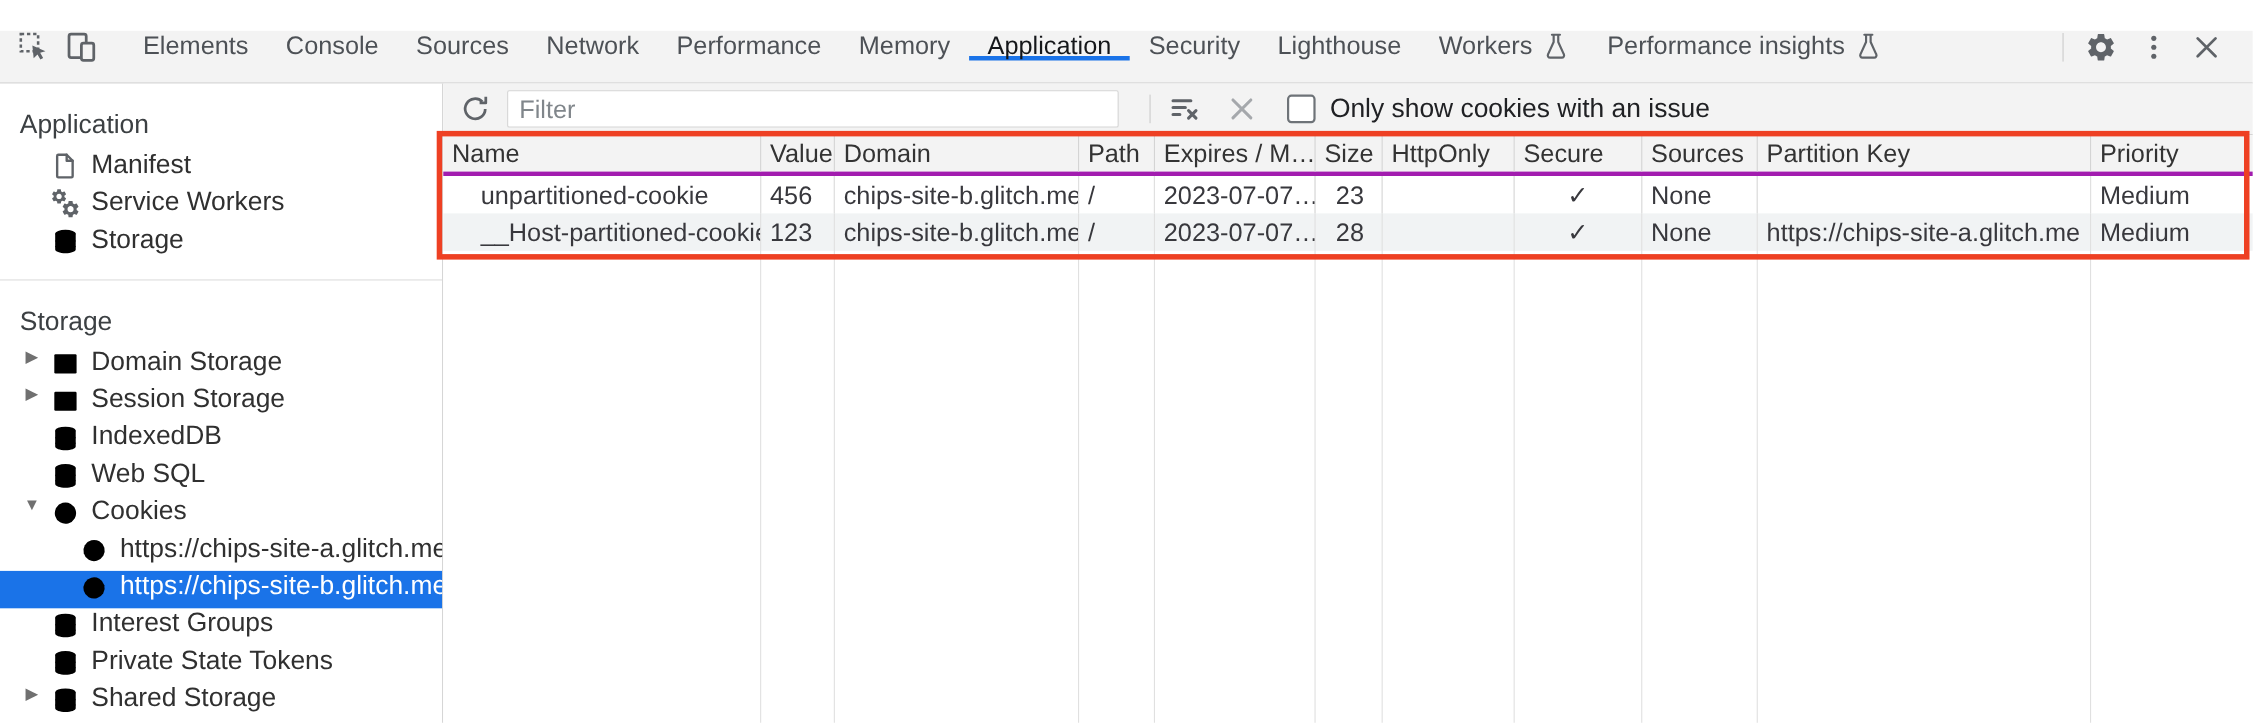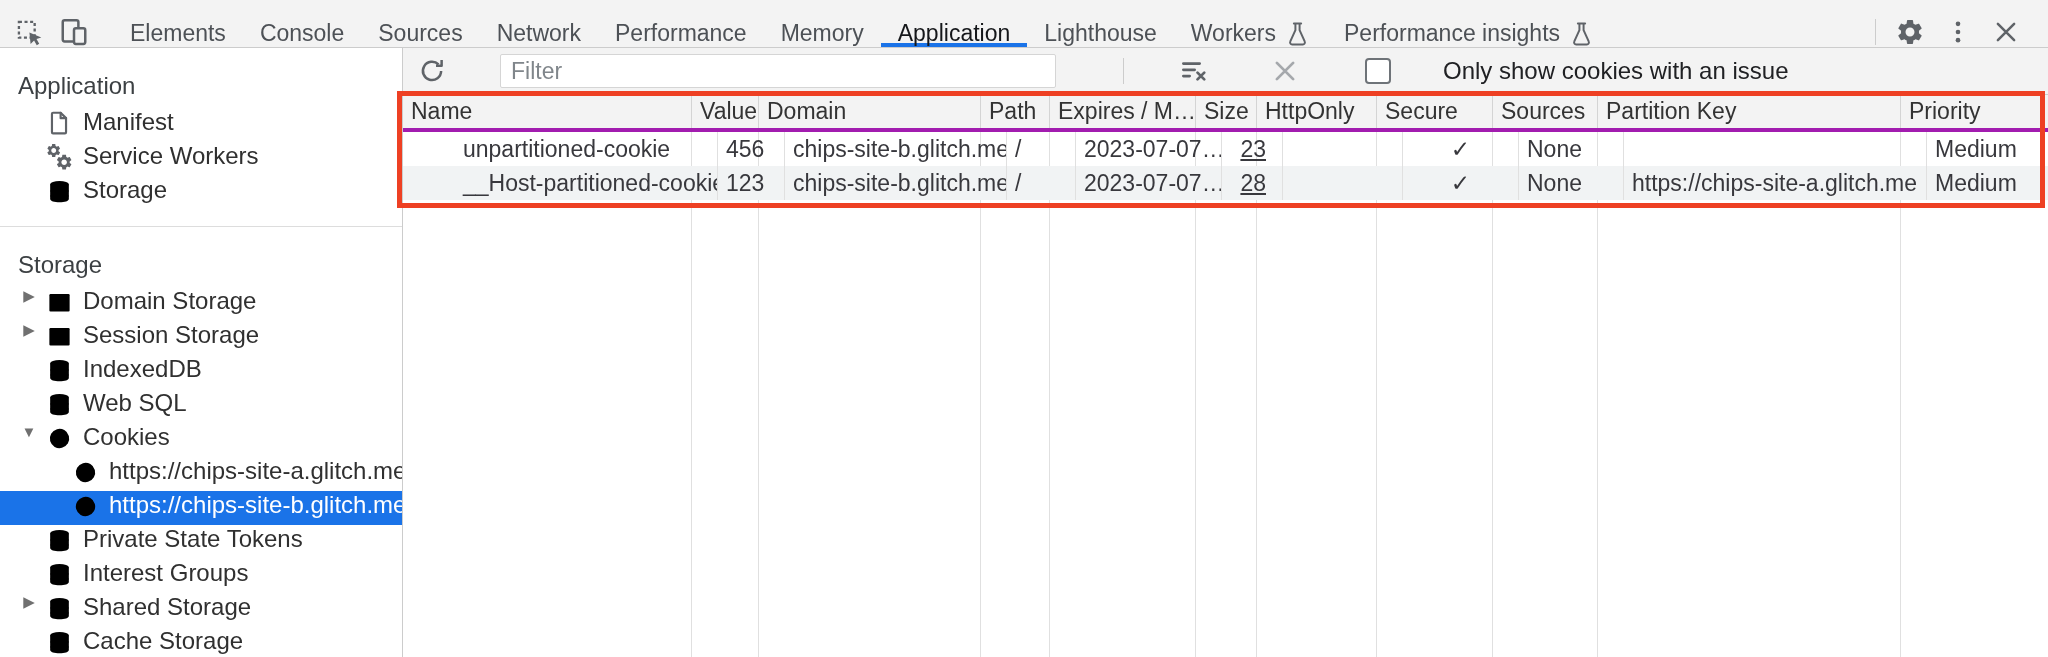--- a/index.html
+++ b/index.html
@@ -1,21 +1,21 @@
 <!DOCTYPE html>
 <html><head>
 <meta charset="utf-8">
 <style>
   * { box-sizing: border-box; margin: 0; padding: 0; }
   html,body { width:2048px; height:657px; overflow:hidden; }
   body { font-family:"Liberation Sans","DejaVu Sans",sans-serif; background:#fff; color:#303030; }
 
   
   .tabbar { height:48px; background:#f3f3f3; border-bottom:1px solid #ccc;
-            display:flex; align-items:flex-end; }
+            display:flex; align-items:flex-start;margin-top:28px; }
   .tb-iconbtn { display:flex; align-items:center; justify-content:center; width:44px; cursor:pointer; }
   .tb-iconbtn:first-child { margin-left:8px; }
   .tb-sep { width:1px; background:#ccc; margin:10px 8px; }
   .tab { display:flex; align-items:center; padding:0 17px; font-size:23px; color:#4d5156; cursor:pointer; white-space:nowrap; }
   .tab.sel { color:#15171a; box-shadow: inset 0 -4px 0 #1a73e8; }
   .tab .flask { margin-left:9px; display:flex; }
   .tb-right { margin-left:auto; display:flex; align-items:center; padding-right:18px; }
   .tb-right .tb-iconbtn { width:48px; }
 
   
@@ -29,21 +29,21 @@
   .srow { height:34px; display:flex; align-items:flex-start; padding-left:14px; font-size:24px; color:#303030; cursor:pointer; white-space:nowrap; }
   .srow .arrow { width:30px; flex:none; font-size:15px; color:#707070; display:flex; justify-content:center; }
   .srow .sicon { width:30px; height:30px; flex:none; margin-right:9px; display:flex; align-items:center; justify-content:center; }
   .srow.nested { padding-left:40px; }
   .srow.sel { background:#1a73e8; color:#fff; }
   .srow svg .ln { stroke:#5f6368; fill:none; stroke-width:2; stroke-linecap:round; stroke-linejoin:round; }
   .srow svg .fl { fill:#5f6368; }
 
   
   .ctoolbar { height:47px; background:#f3f3f3; border-bottom:1px solid #ccc;
-              display:flex; align-items:center; padding-left:12px;gap:39px; }
+              display:flex; align-items:center; padding-left:12px; }
   .refresh-btn { width:34px; height:34px; display:flex; align-items:center; justify-content:center; cursor:pointer; }
   .filter-box { margin-left:12px; width:556px; height:34px; background:#fff; border:1px solid #d5d5d5;
                 font-size:23px; padding:0 10px; color:#303030; font-family:inherit; border-radius:2px; }
   .filter-box::placeholder { color:#80868b; }
   .ct-sep { width:1px; height:26px; background:#ccc; margin-left:28px; }
   .ct-icon { margin-left:16px; display:flex; align-items:center; cursor:pointer; }
   .checkbox { margin-left:26px; width:26px; height:26px; border:2px solid #6e7378; border-radius:4px; background:#fff; flex:none; cursor:pointer; }
   .cb-label { margin-left:13px; font-size:24px; color:#202124; white-space:nowrap; }
 
   
@@ -53,22 +53,22 @@
   .thead { position:relative; z-index:1; display:flex; height:37px; background:#f3f3f3; border-bottom:4px solid #a21caf; }
   .th { font-size:23px; color:#333; display:flex; align-items:center; padding:0 8px;
         border-right:1px solid #d4d4d4; white-space:nowrap; overflow:hidden; flex:none; }
   .trow { position:relative; z-index:1; display:flex; height:34px; }
   .trow.stripe { background:#f1f3f4; }
   .td { font-size:23px; color:#38383d; display:flex; align-items:center; padding:0 8px;
         border-right:1px solid #e0e0e0; white-space:nowrap; overflow:hidden; flex:none; }
   .c-name{width:289px} .c-value{width:67px} .c-domain{width:222px} .c-path{width:69px}
   .c-expires{width:146px} .c-size{width:61px} .c-http{width:120px} .c-secure{width:116px}
   .c-same{width:105px} .c-part{width:303px} .c-prio{flex:1; border-right:none;}
-  .td.c-name { padding-left:34px;margin-left:26px; }
-  .td.c-size { justify-content:flex-end; padding-right:16px;text-decoration:underline; }
+  .td.c-name { padding-left:34px; }
+  .td.c-size { justify-content:flex-end; padding-right:16px; }
   .td.c-secure { justify-content:center; }
   .red-rect { position:absolute; left:-6px; right:3px; top:-4px; height:117px;
               border:5px solid #ee4023; z-index:5; pointer-events:none; }
 </style>
 </head>
 <body>
 
 <svg width="0" height="0" style="position:absolute">
   <defs>
     <path id="gearp" d="M19.14 12.94c.04-.3.06-.61.06-.94 0-.32-.02-.64-.07-.94l2.03-1.58c.18-.14.23-.41.12-.61l-1.92-3.32c-.12-.22-.37-.29-.59-.22l-2.39.96c-.5-.38-1.03-.7-1.62-.94L14.4 2.81c-.04-.24-.24-.41-.48-.41h-3.84c-.24 0-.43.17-.47.41L9.25 5.35c-.59.24-1.13.57-1.62.94l-2.39-.96c-.22-.08-.47 0-.59.22L2.74 8.87c-.12.21-.08.47.12.61l2.03 1.58c-.05.3-.09.63-.09.94s.02.64.07.94l-2.03 1.58c-.18.14-.23.41-.12.61l1.92 3.32c.12.22.37.29.59.22l2.39-.96c.5.38 1.03.7 1.62.94l.36 2.54c.05.24.24.41.48.41h3.84c.24 0 .44-.17.47-.41l.36-2.54c.59-.24 1.13-.56 1.62-.94l2.39.96c.22.08.47 0 .59-.22l1.92-3.32c.12-.22.07-.47-.12-.61l-2.01-1.58zM12 15.6c-1.98 0-3.6-1.62-3.6-3.6s1.62-3.6 3.6-3.6 3.6 1.62 3.6 3.6-1.62 3.6-3.6 3.6z"></path>
@@ -121,20 +121,23 @@
   <div class="tab">
       <span>Performance</span>
     </div>
   <div class="tab">
       <span>Memory</span>
     </div>
   <div class="tab sel">
       <span>Application</span>
     </div>
   <div class="tab">
+      <span>Security</span>
+    </div>
+  <div class="tab">
       <span>Lighthouse</span>
     </div>
   <div class="tab">
     <span>Workers</span>
     <span class="flask">
         <svg width="25" height="25" viewBox="0 0 24 24">
           <path d="M8.5 2.5h7M10 2.5v6.3l-4.9 10.8a2 2 0 0 0 1.8 2.9h10.2a2 2 0 0 0 1.8-2.9L14 8.8V2.5" fill="none" stroke="#5f6368" stroke-width="1.9" stroke-linecap="round" stroke-linejoin="round"></path>
         </svg>
       </span>
   </div>
@@ -274,30 +277,30 @@
         </span>
       <span>https://chips-site-b.glitch.me</span>
     </div>
     <div class="srow">
       <span class="arrow"></span>
       <span class="sicon">
           <svg width="27" height="27" viewBox="0 0 24 24">
             <use href="#db-icon"></use>
           </svg>
         </span>
+      <span>Interest Groups</span>
+    </div>
+    <div class="srow">
+      <span class="arrow"></span>
+      <span class="sicon">
+          <svg width="27" height="27" viewBox="0 0 24 24">
+            <use href="#db-icon"></use>
+          </svg>
+        </span>
       <span>Private State Tokens</span>
-    </div>
-    <div class="srow">
-      <span class="arrow"></span>
-      <span class="sicon">
-          <svg width="27" height="27" viewBox="0 0 24 24">
-            <use href="#db-icon"></use>
-          </svg>
-        </span>
-      <span>Interest Groups</span>
     </div>
     <div class="srow">
       <span class="arrow">▶</span>
       <span class="sicon">
           <svg width="27" height="27" viewBox="0 0 24 24">
             <use href="#db-icon"></use>
           </svg>
         </span>
       <span>Shared Storage</span>
     </div>

